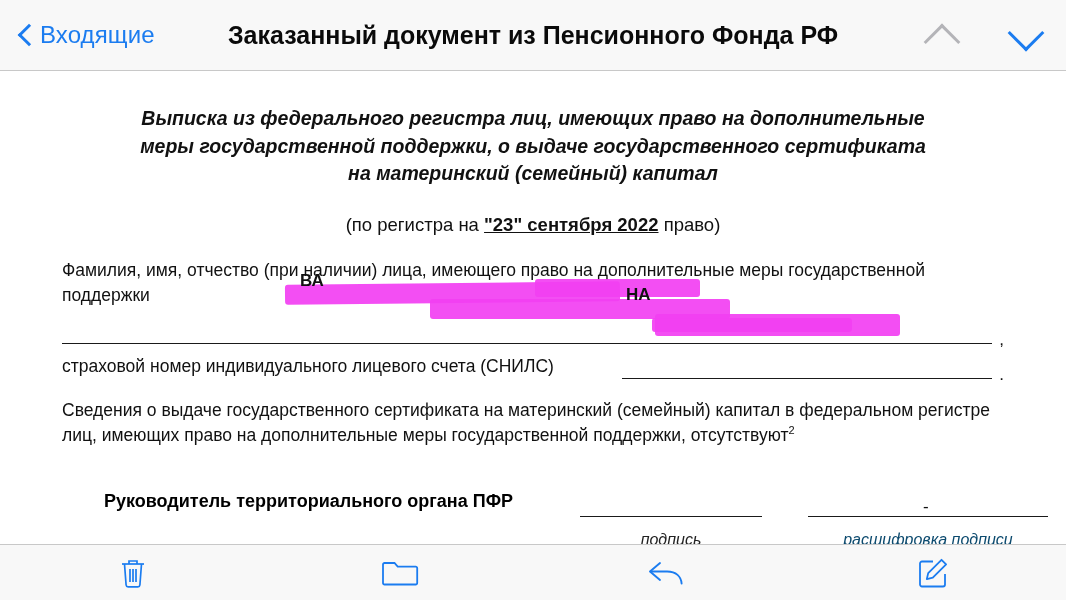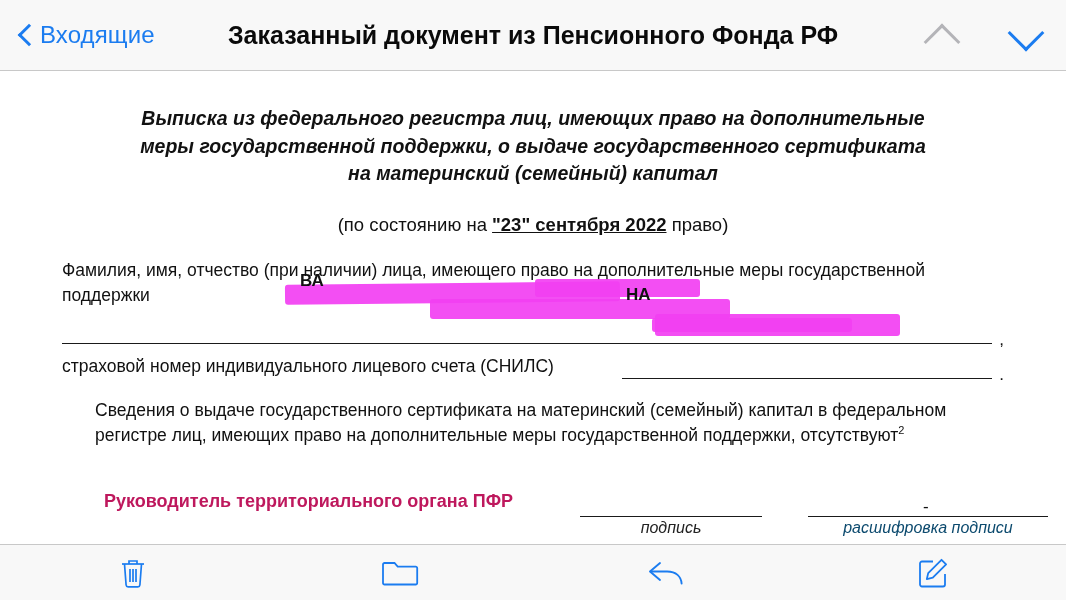--- a/index.html
+++ b/index.html
@@ -127,21 +127,21 @@
   .doc-date-bold {
     font-weight: bold;
     text-decoration: underline;
   }
   .para {
     margin-top: 22px;
     font-size: 17.5px;
     line-height: 1.42;
     color: #111;
   }
-  .para2 { margin-top: 16px; margin-left: 33px; }
+  .para2 { margin-top: 16px; }
 
   
   .rule-row {
     position: relative;
     margin-top: 14px;
     height: 24px;
   }
   .rule-full {
     position: absolute;
     left: 0; right: 12px;
@@ -199,21 +199,21 @@
 
   
   .sign-row {
     position: relative;
     margin-top: 44px;
     height: 28px;
   }
   .sign-title {
     font-size: 18px;
     font-weight: bold;
-    color: #be185d;
+    color: #000000;
     margin-left: 42px;
   }
   .sign-line-a {
     position: absolute;
     left: 518px; width: 182px;
     bottom: 2px;
     border-bottom: 1.4px solid #1a1a1a;
   }
   .sign-line-b {
     position: absolute;
@@ -223,21 +223,21 @@
   }
   .sign-dash {
     position: absolute;
     left: 861px; bottom: 2px;
     font-size: 17px;
     color: #111;
   }
   .sign-caps {
     position: relative;
     height: 22px;
-    margin-top: 0;
+    margin-top: 12px;
   }
   .cap-a {
     position: absolute;
     left: 518px; width: 182px;
     text-align: center;
     font-size: 16px;
     font-style: italic;
     color: #222;
   }
   .cap-b {
@@ -284,21 +284,21 @@
       <span class="chev-up"></span>
       <span class="chev-down"></span>
     </div>
   </div>
 
   <div class="doc">
 
     <div class="doc-title">Выписка из федерального регистра лиц, имеющих право на дополнительные меры государственной поддержки, о выдаче государственного сертификата на материнский (семейный) капитал</div>
 
     <div class="doc-date-line">
-      <span>(по состоянию на</span>
+      <span>(по регистра на</span>
       <span class="doc-date-bold">"23" сентября 2022</span>
       <span>право)</span>
     </div>
 
     <div class="para">Фамилия, имя, отчество (при наличии) лица, имеющего право на дополнительные меры государственной поддержки</div>
 
     <div class="rule-row">
       <div class="rule-full"></div>
       <div class="rule-comma">,</div>
     </div>

